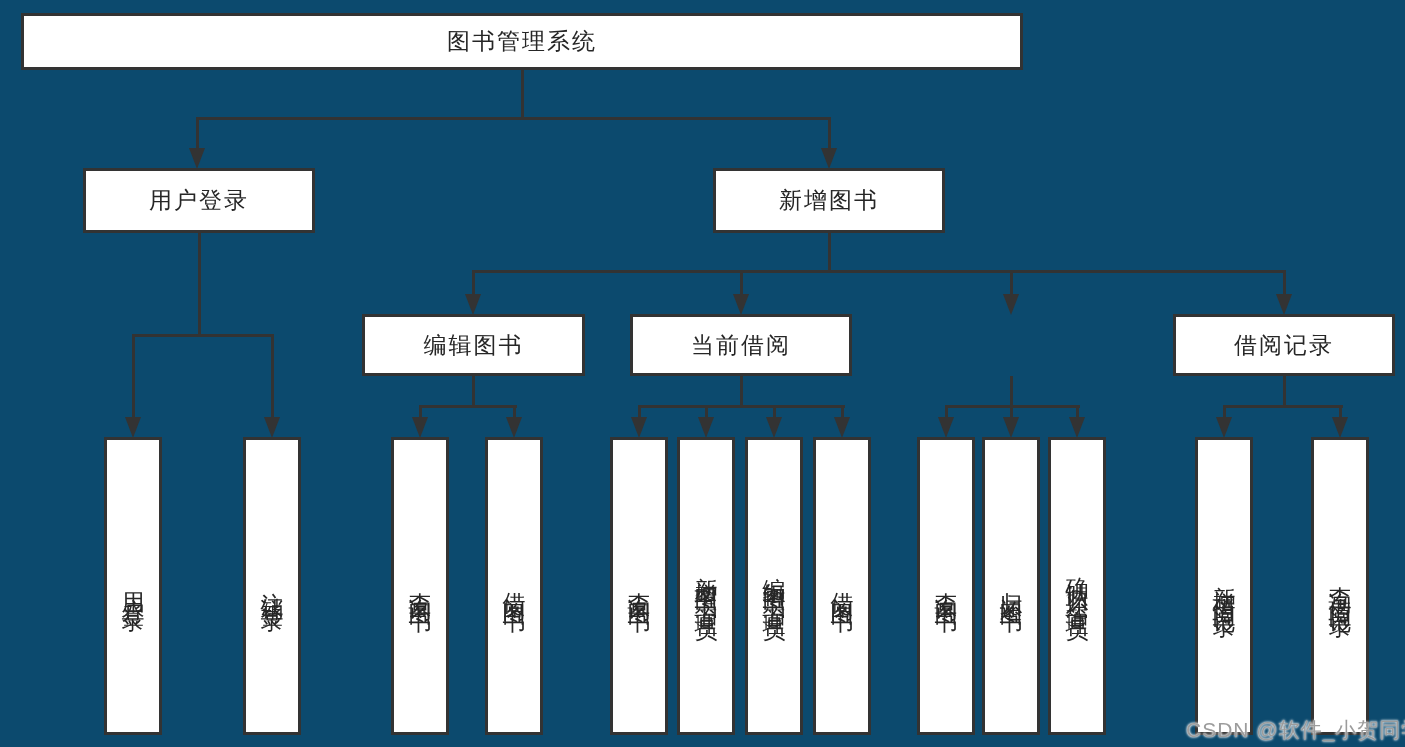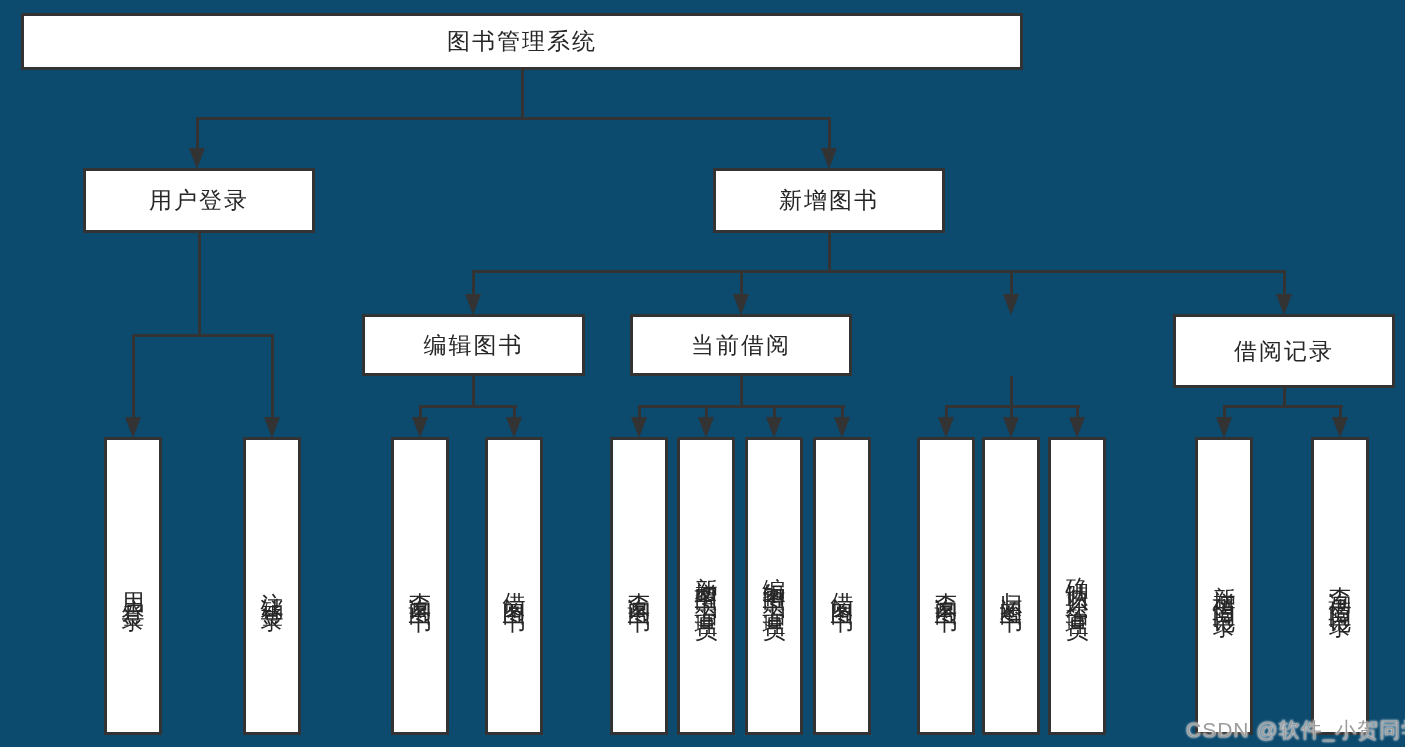--- a/index.html
+++ b/index.html
@@ -69,21 +69,21 @@
   <div class="box" style="left:713px;top:168px;width:232px;height:65px;">
     <span>新增图书</span>
   </div>
 
   <div class="box" style="left:362px;top:314px;width:223px;height:62px;">
     <span>编辑图书</span>
   </div>
   <div class="box" style="left:630px;top:314px;width:222px;height:62px;">
     <span>当前借阅</span>
   </div>
-  <div class="box" style="left:1173px;top:314px;width:222px;height:74px;">
+  <div class="box" style="left:1173px;top:314px;width:222px;height:62px;">
     <span>借阅记录</span>
   </div>
 
   <div class="box" style="left:104px;top:437px;width:58px;height:298px;">
     <span class="vtext">用户登录</span>
   </div>
   <div class="box" style="left:243px;top:437px;width:58px;height:298px;">
     <span class="vtext">注销登录</span>
   </div>
 

